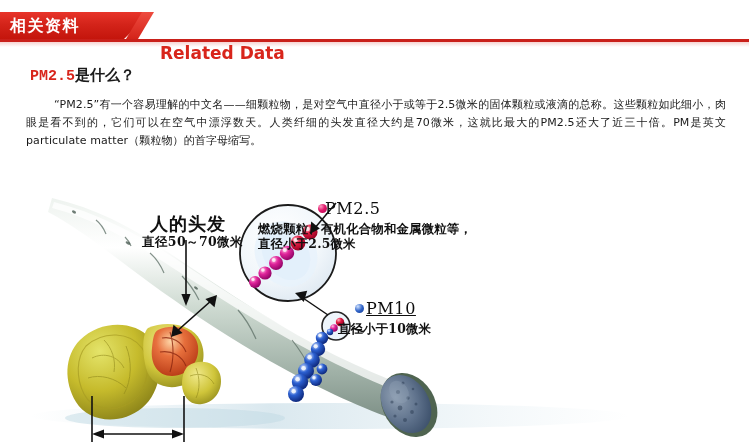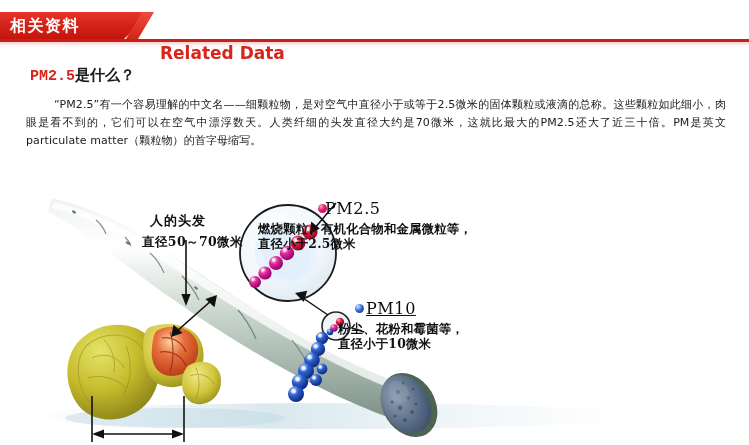--- a/index.html
+++ b/index.html
@@ -62,21 +62,21 @@
 
   
   .art{position:absolute;left:0;top:180px;width:749px;height:265px;}
   .art svg{display:block;}
 
   .lbl{
     position:absolute;
     font-family:"DejaVu Serif","Liberation Serif",serif;
     color:#111;white-space:nowrap;
   }
-  .lbl-hair-title{left:150px;top:212px;font-size:13px;font-weight:bold;letter-spacing:1px;}
+  .lbl-hair-title{left:150px;top:212px;font-size:18px;font-weight:bold;letter-spacing:1px;}
   .lbl-hair-sub{left:142px;top:234px;font-size:12.5px;font-weight:bold;letter-spacing:.4px;}
 
   .lbl-pm25-head{left:325px;top:199px;font-size:16px;letter-spacing:.6px;color:#0d0d0d;}
   .lbl-pm25-body{left:258px;top:221px;font-size:12.4px;font-weight:bold;line-height:15px;letter-spacing:.2px;}
 
   .lbl-pm10-head{left:366px;top:299px;font-size:16px;letter-spacing:.6px;color:#0d0d0d;text-decoration:underline;}
   .lbl-pm10-body{left:338px;top:321px;font-size:12.4px;font-weight:bold;line-height:15px;letter-spacing:.2px;}
 
   .dot{position:absolute;width:9px;height:9px;border-radius:50%;}
   .dot-pm25{
@@ -342,17 +342,16 @@
   <div class="dot dot-pm25"></div>
   <div class="lbl lbl-pm25-head">PM2.5</div>
   <div class="lbl lbl-pm25-body">
     <div>燃烧颗粒、有机化合物和金属微粒等，</div>
     <div>直径小于2.5微米</div>
   </div>
 
   <div class="dot dot-pm10"></div>
   <div class="lbl lbl-pm10-head">PM10</div>
   <div class="lbl lbl-pm10-body">
-    <div>粉尘、花粉和霉菌等，</div>
     <div>直径小于10微米</div>
   </div>
 
 </div>
 
 </body></html>

